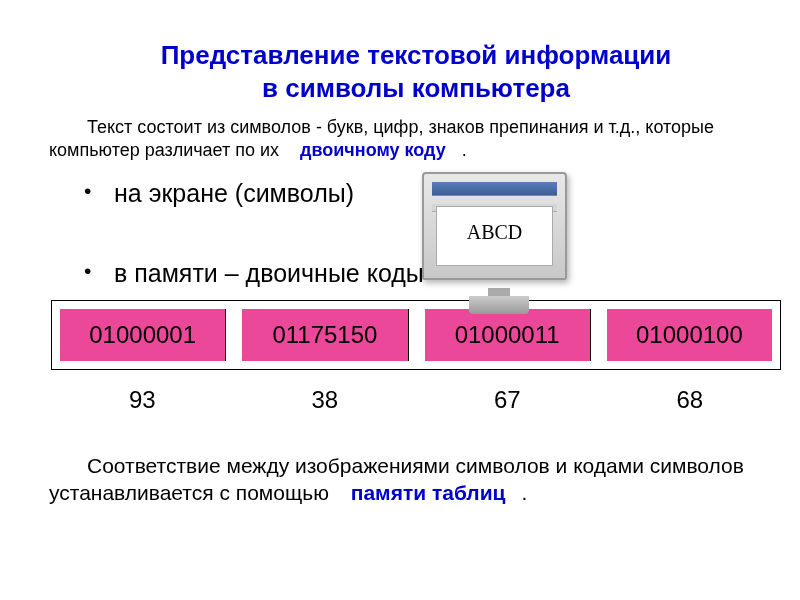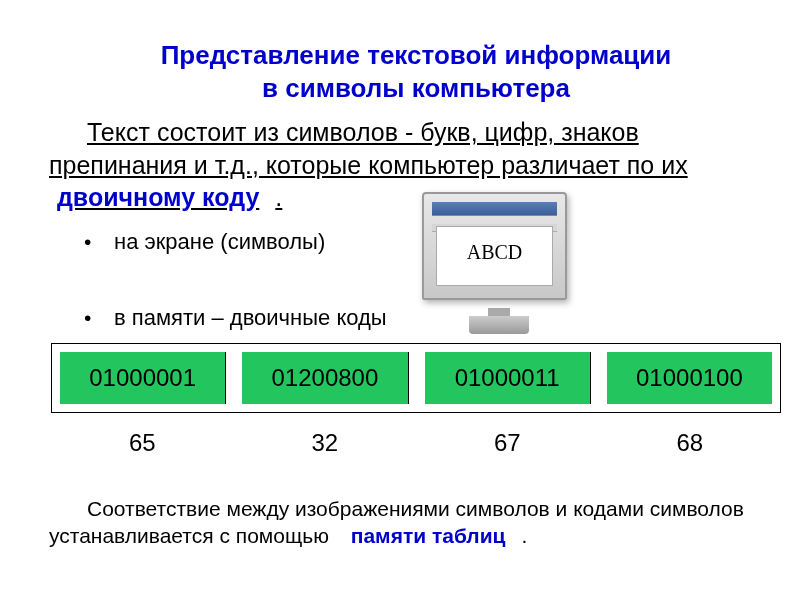--- a/index.html
+++ b/index.html
@@ -14,53 +14,52 @@
   .title {
     color: #0000cc;
     font-size: 26px;
     font-weight: bold;
     text-align: center;
     line-height: 1.25;
     margin-bottom: 12px;
   }
   .intro {
     color: #000;
-    font-size: 25px;
+    font-size: 18px;
     line-height: 1.3;
     margin-bottom: 14px;
     text-indent: 30px;
-    text-decoration: underline;
   }
   .intro .highlight {
     color: #0000cc;
     font-weight: bold;
   }
   .bullets-wrap {
     position: relative;
     margin-left: 35px;
     margin-bottom: 10px;
   }
   .bullet {
     color: #000;
-    font-size: 22px;
+    font-size: 25px;
     line-height: 1.3;
     position: relative;
     padding-left: 22px;
   }
   .bullet::before {
     content: "•";
     position: absolute;
     left: 0;
     top: 0;
     font-size: 21px;
   }
   .bullet1 { margin-bottom: 48px; }
   .monitor {
     position: absolute;
-    top: 160px;
+    top: 140px;
     left: 390px;
     width: 170px;
     height: 140px;
   }
   .monitor-frame {
     width: 145px;
     height: 108px;
     background: linear-gradient(#e8e8e8, #c8c8c8);
     border: 2px solid #999;
     border-radius: 4px 4px 2px 2px;
@@ -106,21 +105,21 @@
     background: #aaa;
     margin: 0 auto;
   }
   .bin-table {
     display: flex;
     border: 1px solid #000;
     margin: 0 10px 4px 10px;
   }
   .bin-cell {
     flex: 1;
-    background: #22c55e;
+    background: #ec4899;
     border-right: 1px solid #000;
     text-align: center;
     font-size: 24px;
     padding: 12px 4px;
     color: #000;
   }
   .bin-cell:last-child { border-right: none; }
   .dec-row {
     display: flex;
     margin: 0 10px 26px 10px;
@@ -171,27 +170,27 @@
     <div class="monitor-screen">
       <div class="monitor-text">ABCD</div>
     </div>
   </div>
   <div class="monitor-stand"></div>
   <div class="monitor-base"></div>
 </div>
 
 <div class="bin-table">
   <div class="bin-cell">01000001</div>
-  <div class="bin-cell">01200800</div>
+  <div class="bin-cell">01175150</div>
   <div class="bin-cell">01000011</div>
   <div class="bin-cell">01000100</div>
 </div>
 
 <div class="dec-row">
-  <div class="dec-cell">65</div>
-  <div class="dec-cell">32</div>
+  <div class="dec-cell">93</div>
+  <div class="dec-cell">38</div>
   <div class="dec-cell">67</div>
   <div class="dec-cell">68</div>
 </div>
 
 <p class="outro">
   <span>Соответствие между изображениями символов и кодами символов устанавливается с помощью </span><span class="highlight">памяти таблиц</span><span>.</span>
 </p>
 
 </body></html>

